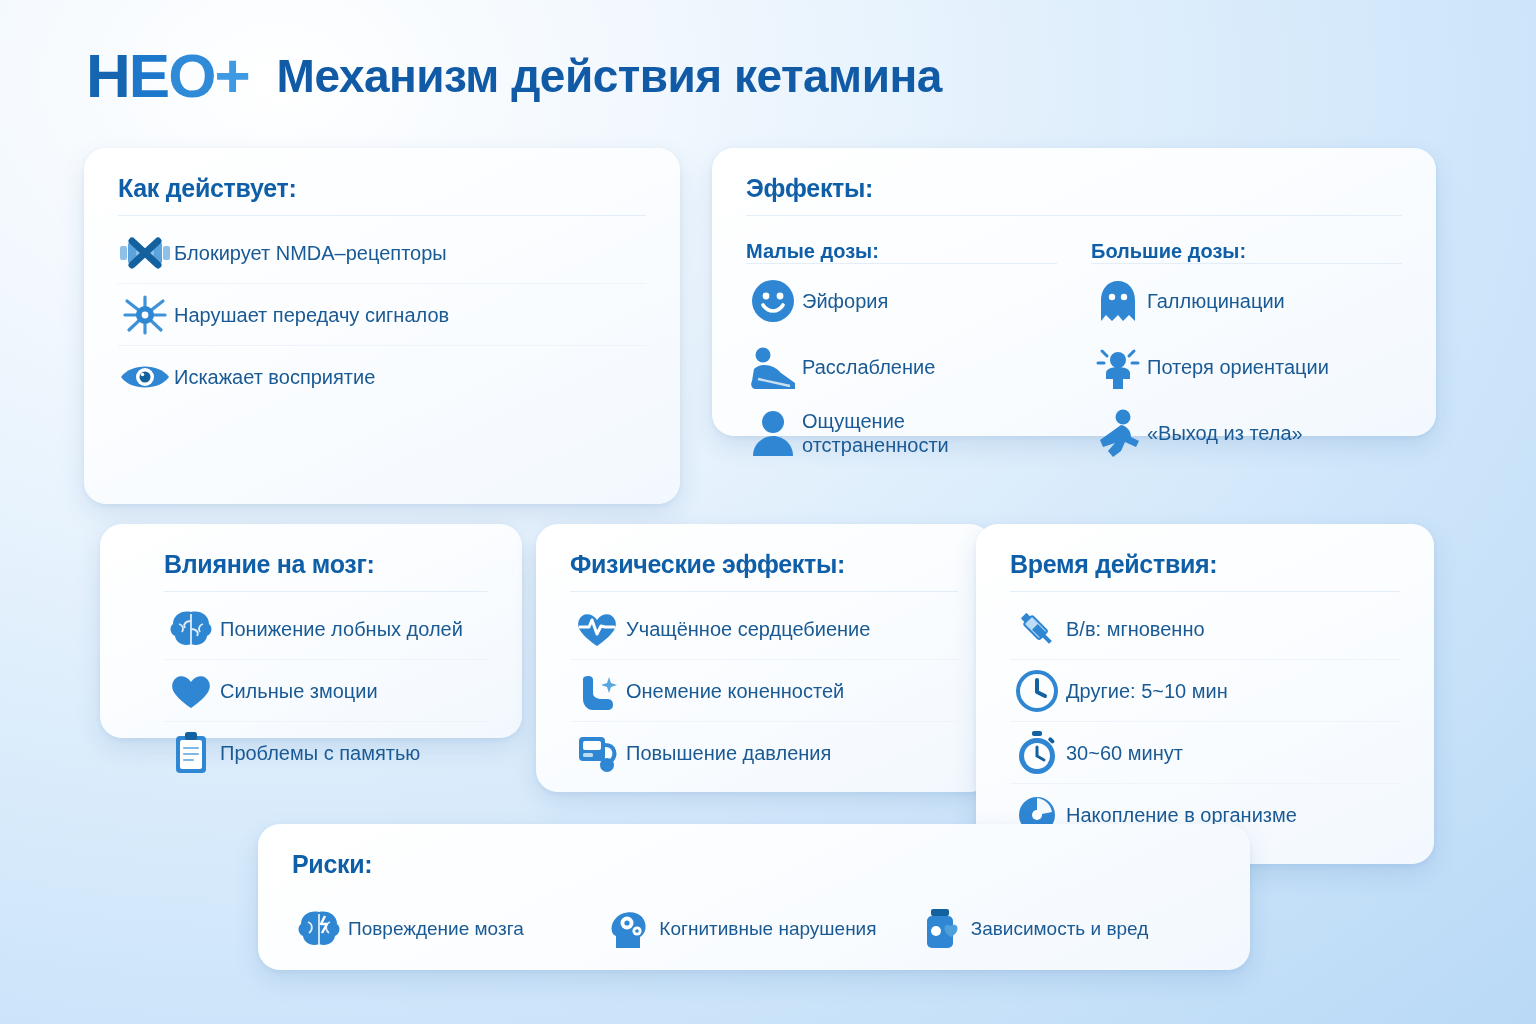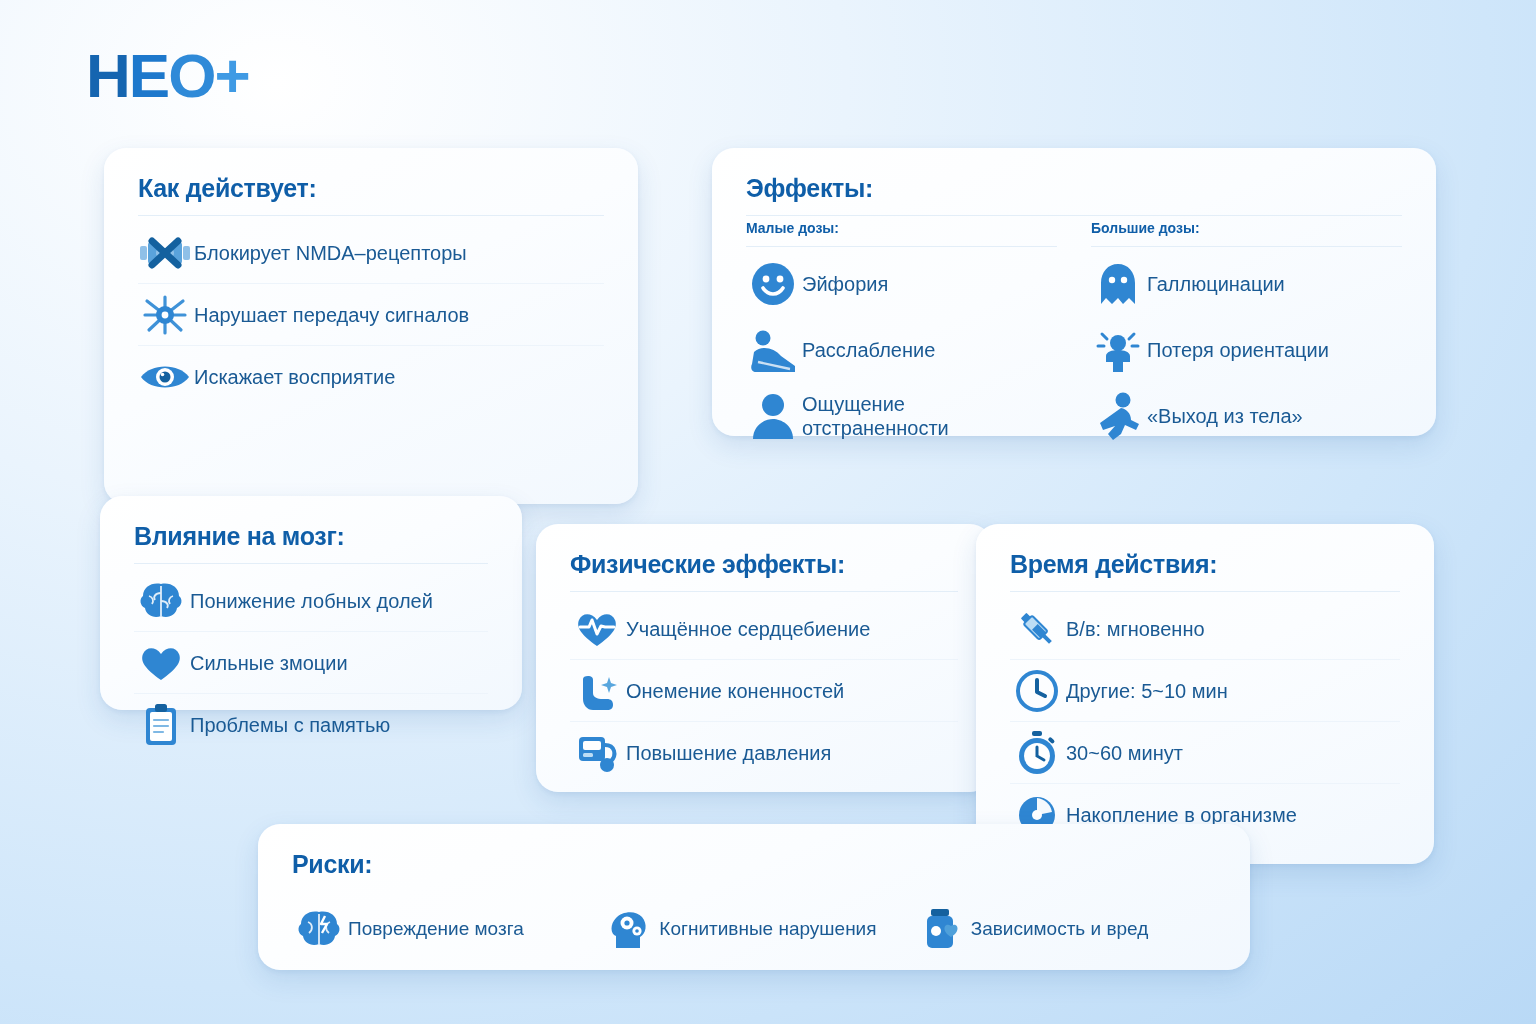--- a/index.html
+++ b/index.html
@@ -66,29 +66,30 @@
   .row {
     display: flex; align-items: center; gap: 2px;
     min-height: 62px;
     border-bottom: 1px solid #edf4fb;
   }
   .row:last-child { border-bottom: none; }
   .row .ico { flex: 0 0 auto; width: 54px; display:flex; align-items:center; justify-content:center; }
   .row .txt { font-size: 20px; color: #1a5a94; line-height: 1.2; }
 
   .subhdr {
-    font-size: 14px; font-weight: 800; color: #0f5ea8;
-    padding-bottom: 10px; border-bottom: 1px solid #e3eef8;
+    font-size: 20px; font-weight: 800; color: #0f5ea8;
+    border-bottom: 1px solid #e3eef8;
     margin-bottom: 4px;
+    margin-top: 20px;
   }
 
   
-  #card-how    { left: 104px;  top: 148px;  width: 534px; height: 356px; }
+  #card-how    { left: 84px;  top: 148px;  width: 596px; height: 356px; }
   #card-eff    { left: 712px;  top: 148px;  width: 724px; height: 288px; }
-  #card-brain  { left: 100px;  top: 496px;  width: 422px; height: 214px; }
+  #card-brain  { left: 100px;  top: 524px;  width: 422px; height: 214px; padding-left: 30px; }
   #card-phys   { left: 536px;  top: 524px;  width: 456px; height: 268px; }
   #card-time   { left: 976px; top: 524px;  width: 458px; height: 340px; }
   #card-risks  { left: 258px;  top: 824px;  width: 992px; height: 146px; }
 
   .eff-cols { display: flex; padding: 4px 34px 10px 34px; gap: 34px; }
   .eff-col { flex: 1 1 0; }
   .eff-col .row { min-height: 66px; border-bottom: none; }
 
   .risks-rows {
     display: flex; align-items: center;
@@ -103,20 +104,21 @@
 </head>
 <body>
 
 <div class="header">
   <div class="logo">
     <span class="l1">Н</span>
     <span class="l2">Е</span>
     <span class="l3">О</span>
     <span class="plus">+</span>
   </div>
+  <div class="title">Механизм действия кетамина</div>
 </div>
 
 <section class="card" id="card-how">
   <div class="hdr">
       <h2>Как действует:</h2>
     </div>
   <div class="rule"></div>
   <div class="rows">
     <div class="row">
       <span class="ico">

